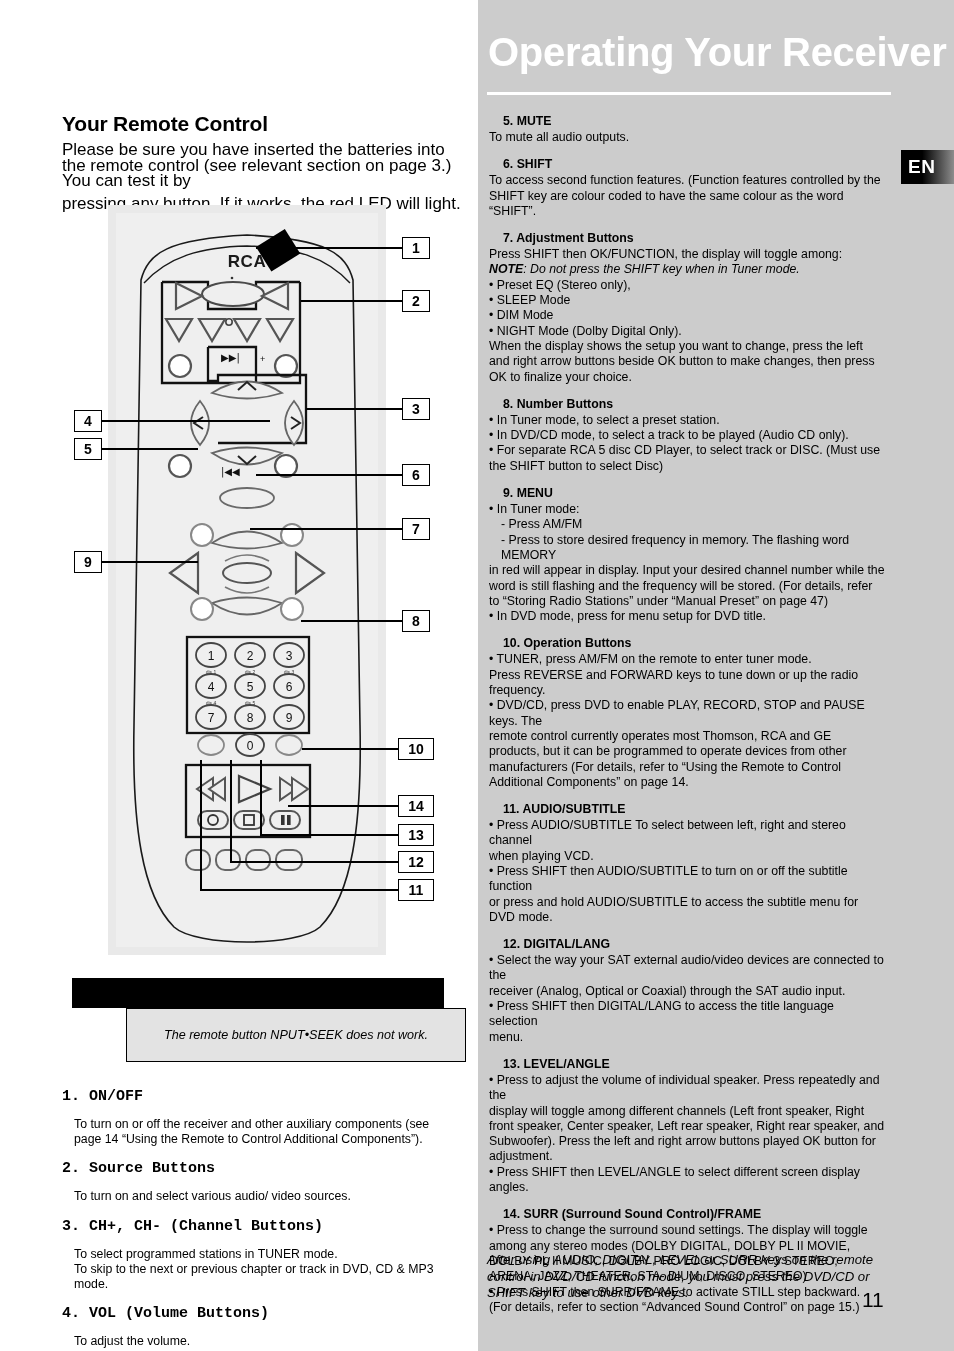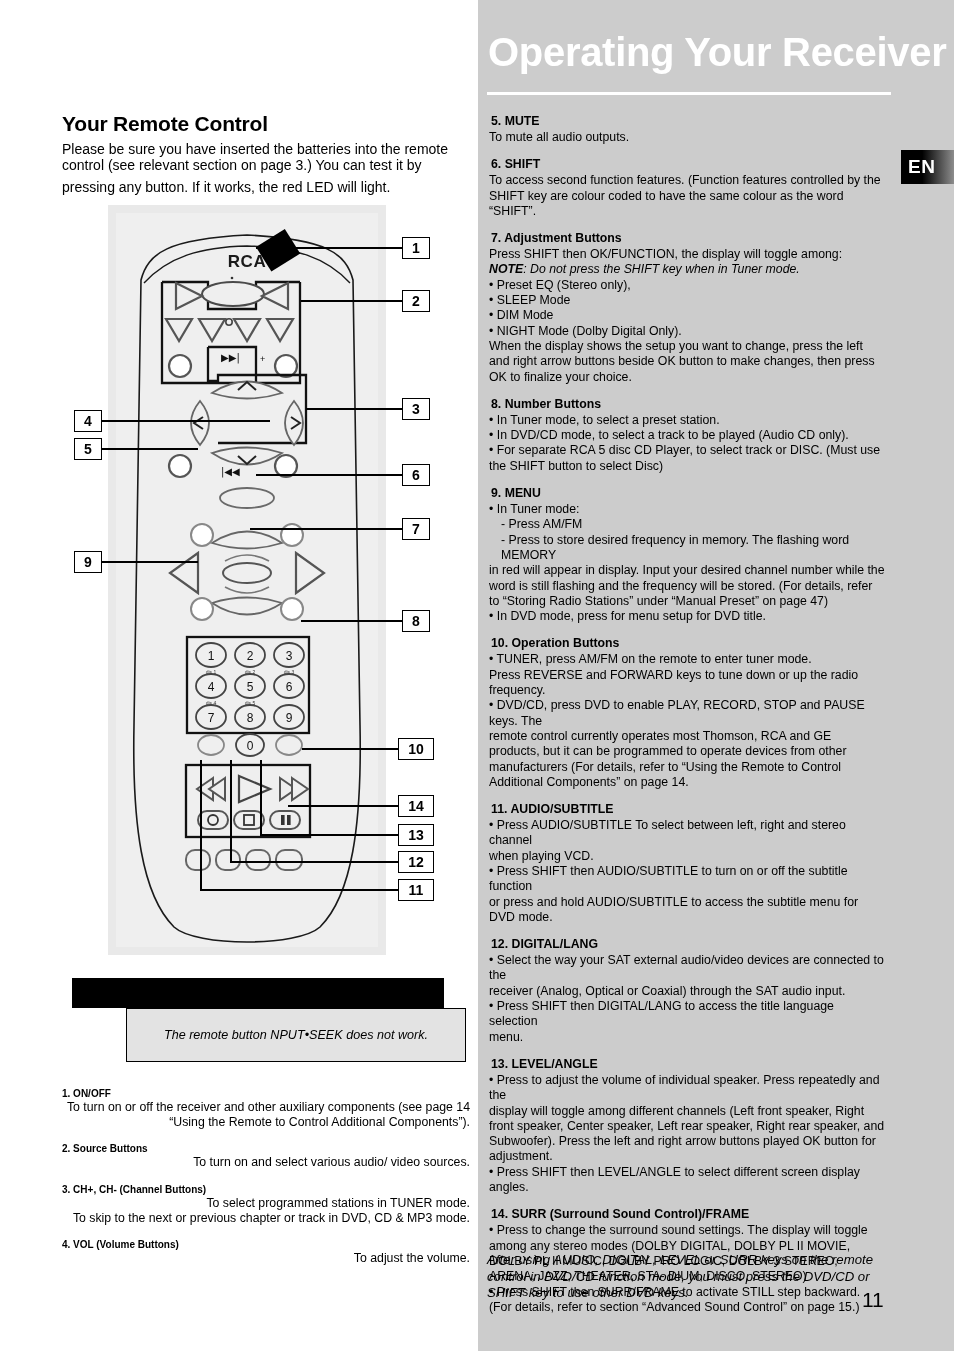--- a/index.html
+++ b/index.html
@@ -68,21 +68,21 @@
     left: 62px; top: 112px;
     width: 404px;
   }
   .h1 {
     font-size: 21px;
     font-weight: bold;
     margin: 0 0 6px 0;
     letter-spacing: -0.2px;
   }
   .intro {
-    font-size: 14px;
+    font-size: 17px;
     line-height: 15.5px;
     margin: 0;
   }
   .intro .l3 { display:block; margin-top: 7px; }
 
   
   #remote-frame {
     position: absolute;
     left: 108px; top: 205px;
     width: 278px; height: 750px;
@@ -146,42 +146,42 @@
   }
 
   
   #left-sections {
     position: absolute;
     left: 62px; top: 1088px;
     width: 408px;
   }
   .sec { margin-bottom: 13px; }
   .sec-h {
-    font-size: 10px;
+    font-size: 15px;
     font-weight: bold;
     margin: 0 0 1px 0;
+    font-family: Liberation Mono, monospace;
   }
   .sec-b {
     font-size: 12.3px;
     line-height: 15.2px;
-    margin: 0;
-    text-align: right;
+    margin: 12px;
   }
 
   
   #right-col {
     position: absolute;
     left: 487px; top: 114px;
     width: 400px;
   }
   .rsec { margin-bottom: 12px; }
   .rsec-h {
     font-size: 12.3px;
     font-weight: bold;
-    margin: 0 0 1px 4px;
+    margin: 0 0 1px 16px;
   }
   .rsec-b {
     font-size: 12.3px;
     line-height: 15.3px;
     margin: 2px;
   }
   .rsec-b i { font-style: italic; text-align: right; }
   .rsec-b b { font-weight: bold; }
   .bullet { display: block; }
   .indent { padding-left: 12px; display: block; }

